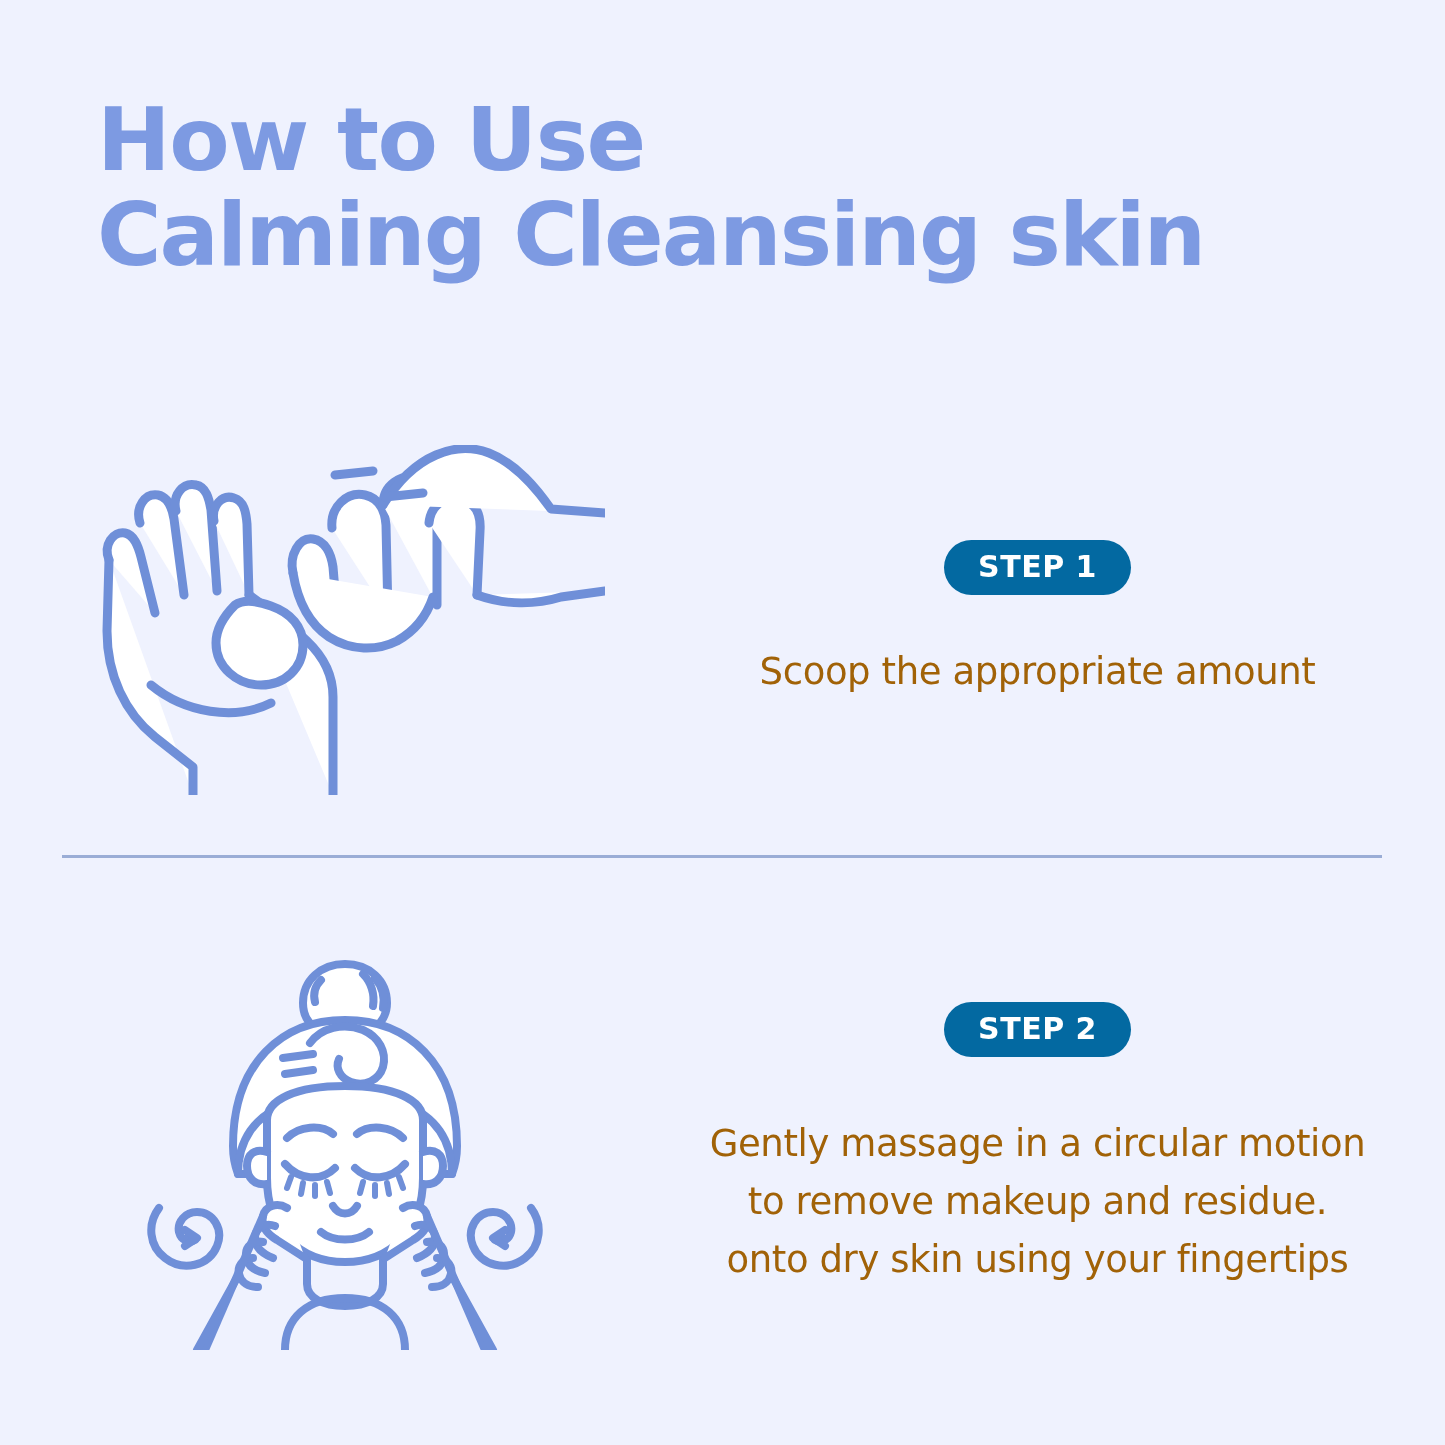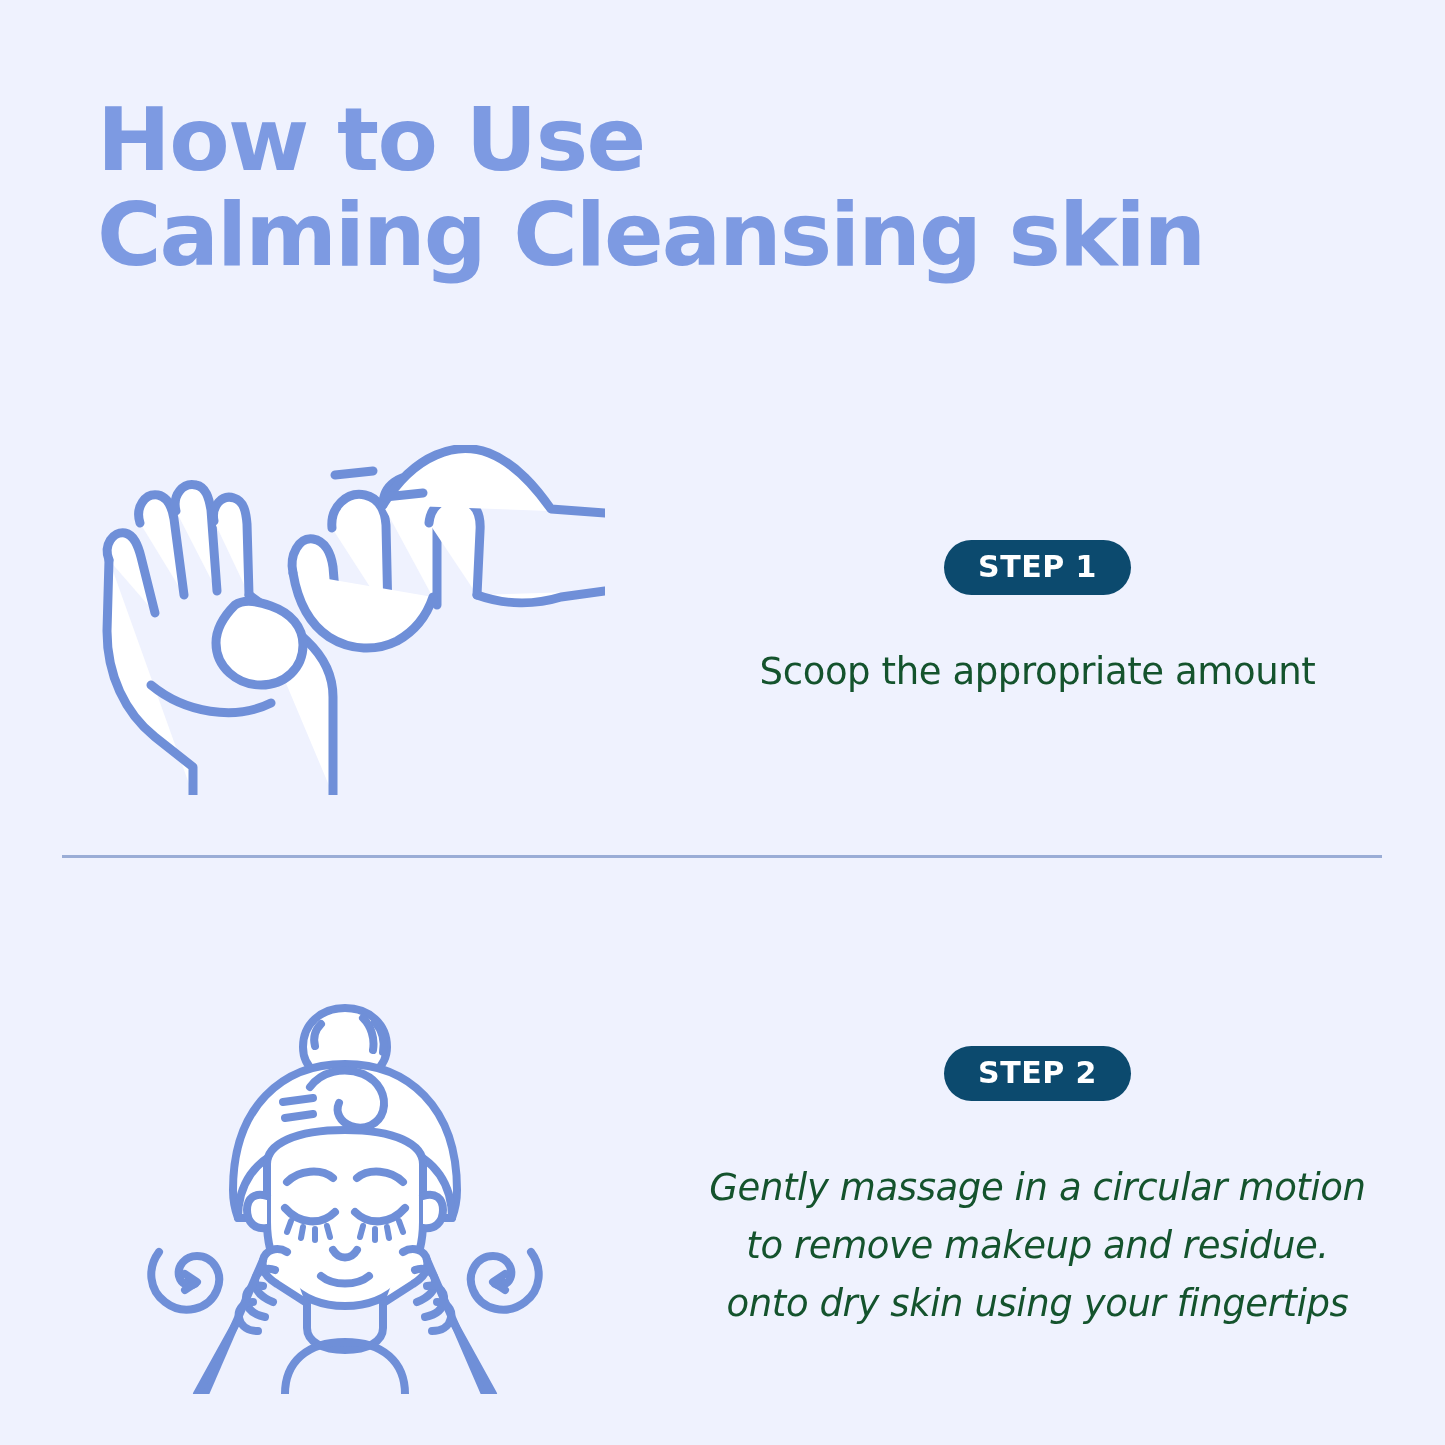--- a/index.html
+++ b/index.html
@@ -43,67 +43,66 @@
   
   .section {
     position: absolute;
     left: 0;
     width: 1445px;
     display: flex;
     flex-direction: row;
     align-items: center;
   }
   .section-1 { top: 430px; height: 380px; }
-  .section-2 { top: 974px; height: 430px; }
+  .section-2 { top: 930px; height: 430px; }
 
   .illus-col {
     width: 690px;
     display: flex;
     align-items: center;
     justify-content: center;
   }
   .text-col {
     width: 755px;
     display: flex;
     flex-direction: column;
     align-items: center;
     justify-content: center;
     padding-right: 60px;
     box-sizing: border-box;
   }
 
   
   .step-badge {
     display: inline-block;
-    background: #0c4a6e;
+    background: #0369a1;
     color: #ffffff;
     font-family: "DejaVu Sans", sans-serif;
     font-weight: 700;
     font-size: 30px;
     letter-spacing: 0.5px;
     padding: 12px 34px 13px 34px;
     border-radius: 40px;
     line-height: 1;
   }
 
   .step-desc {
     margin-top: 48px;
     font-family: "DejaVu Sans", sans-serif;
     font-weight: 400;
     font-size: 37px;
     line-height: 57px;
-    color: #14532d;
+    color: #a16207;
     text-align: center;
     letter-spacing: -0.4px;
   }
   .section-2 .step-desc {
     margin-top: 58px;
     font-size: 37px;
     line-height: 58px;
-    font-style: italic;
   }
 
   
   .divider {
     position: absolute;
     left: 62px;
     top: 855px;
     width: 1320px;
     height: 3px;
     background: #8ba1cf;

